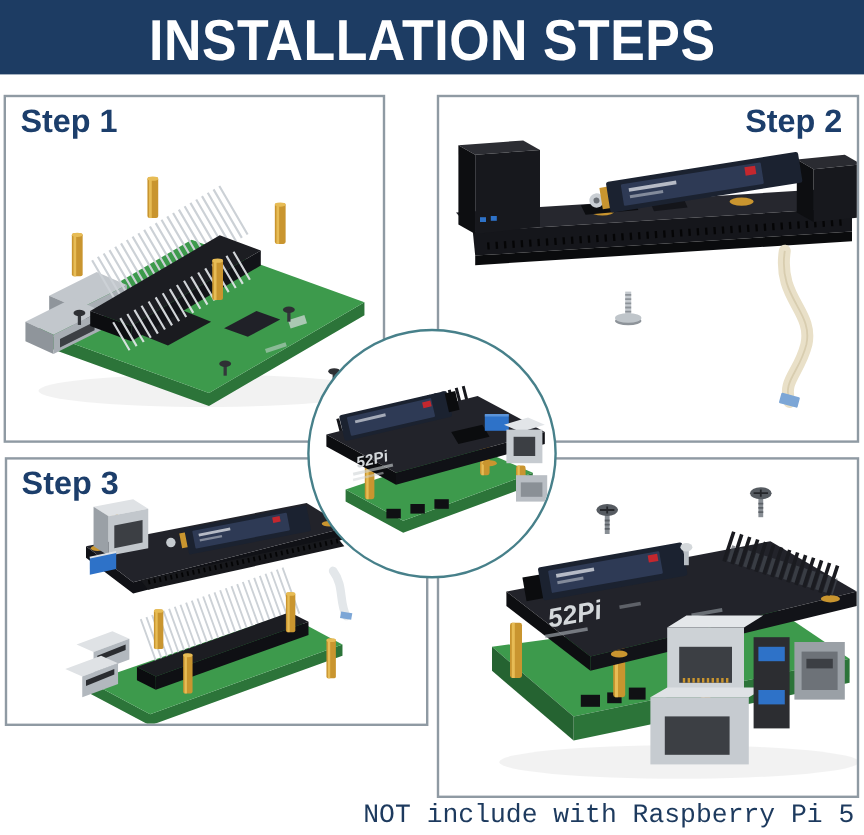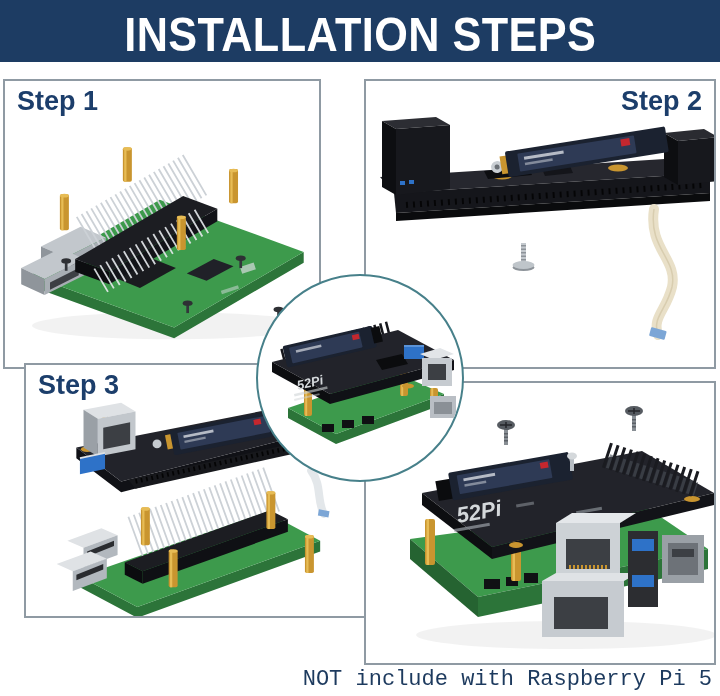--- a/index.html
+++ b/index.html
@@ -14,21 +14,21 @@
   .banner h1{
     margin:0;color:#ffffff;font-size:48px;font-weight:bold;letter-spacing:.5px;
     white-space:nowrap;transform:scaleX(.9);transform-origin:center;
   }
   .panel{
     position:absolute;background:#ffffff;border:2px solid var(--panel-border);
     box-sizing:border-box;z-index:1;
   }
   #panel-1{left:3px;top:79px;width:318px;height:290px;}
   #panel-2{left:364px;top:79px;width:352px;height:290px;}
-  #panel-3{left:4px;top:363px;width:353px;height:255px;margin-left:20px;}
+  #panel-3{left:4px;top:381px;width:353px;height:224px;}
   #panel-4{left:364px;top:381px;width:352px;height:284px;}
   .step-label{
     position:absolute;color:var(--label-navy);font-weight:bold;font-size:27px;z-index:2;
   }
   .tl{left:12px;top:5px;} .tr{right:12px;top:5px;}
   .photo{position:absolute;left:0;top:0;width:100%;height:100%;}
   .circle-inset{
     position:absolute;left:256px;top:274px;width:208px;height:208px;border-radius:50%;
     background:#ffffff;border:2px solid var(--circle-border);box-sizing:border-box;
     z-index:5;overflow:hidden;

